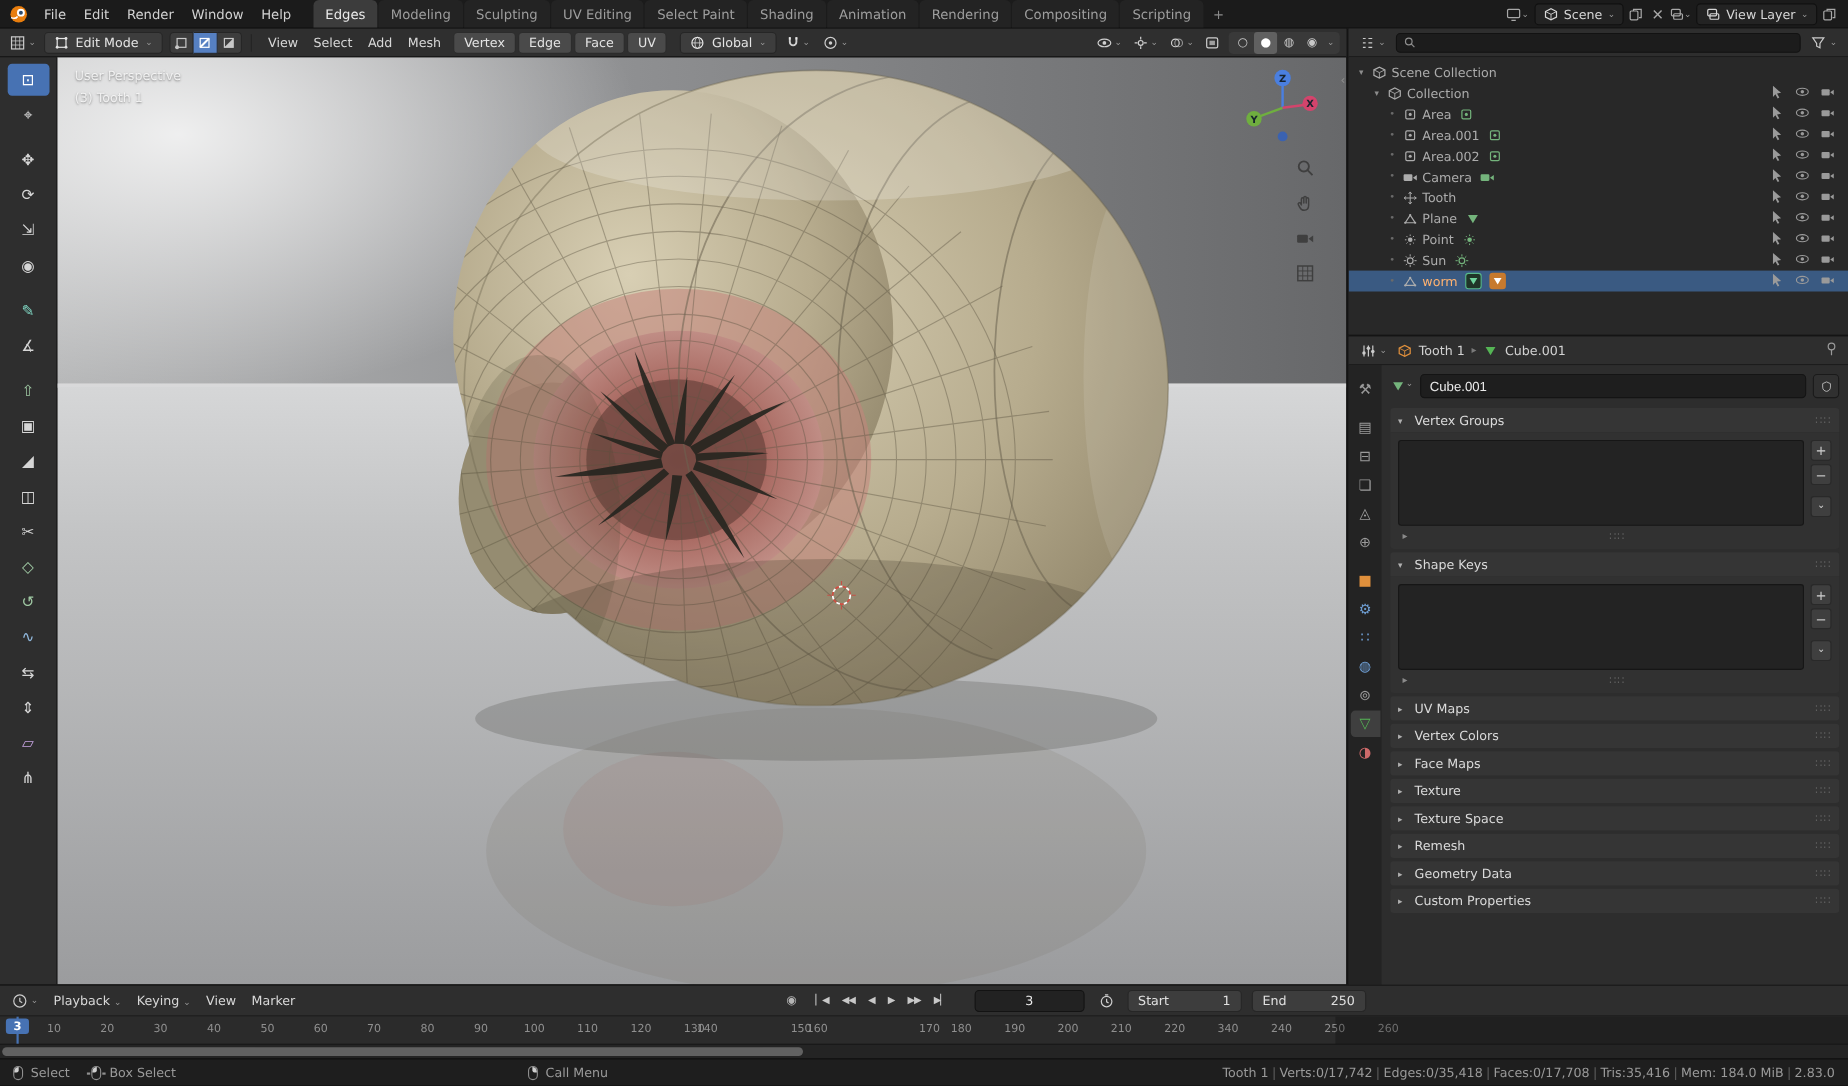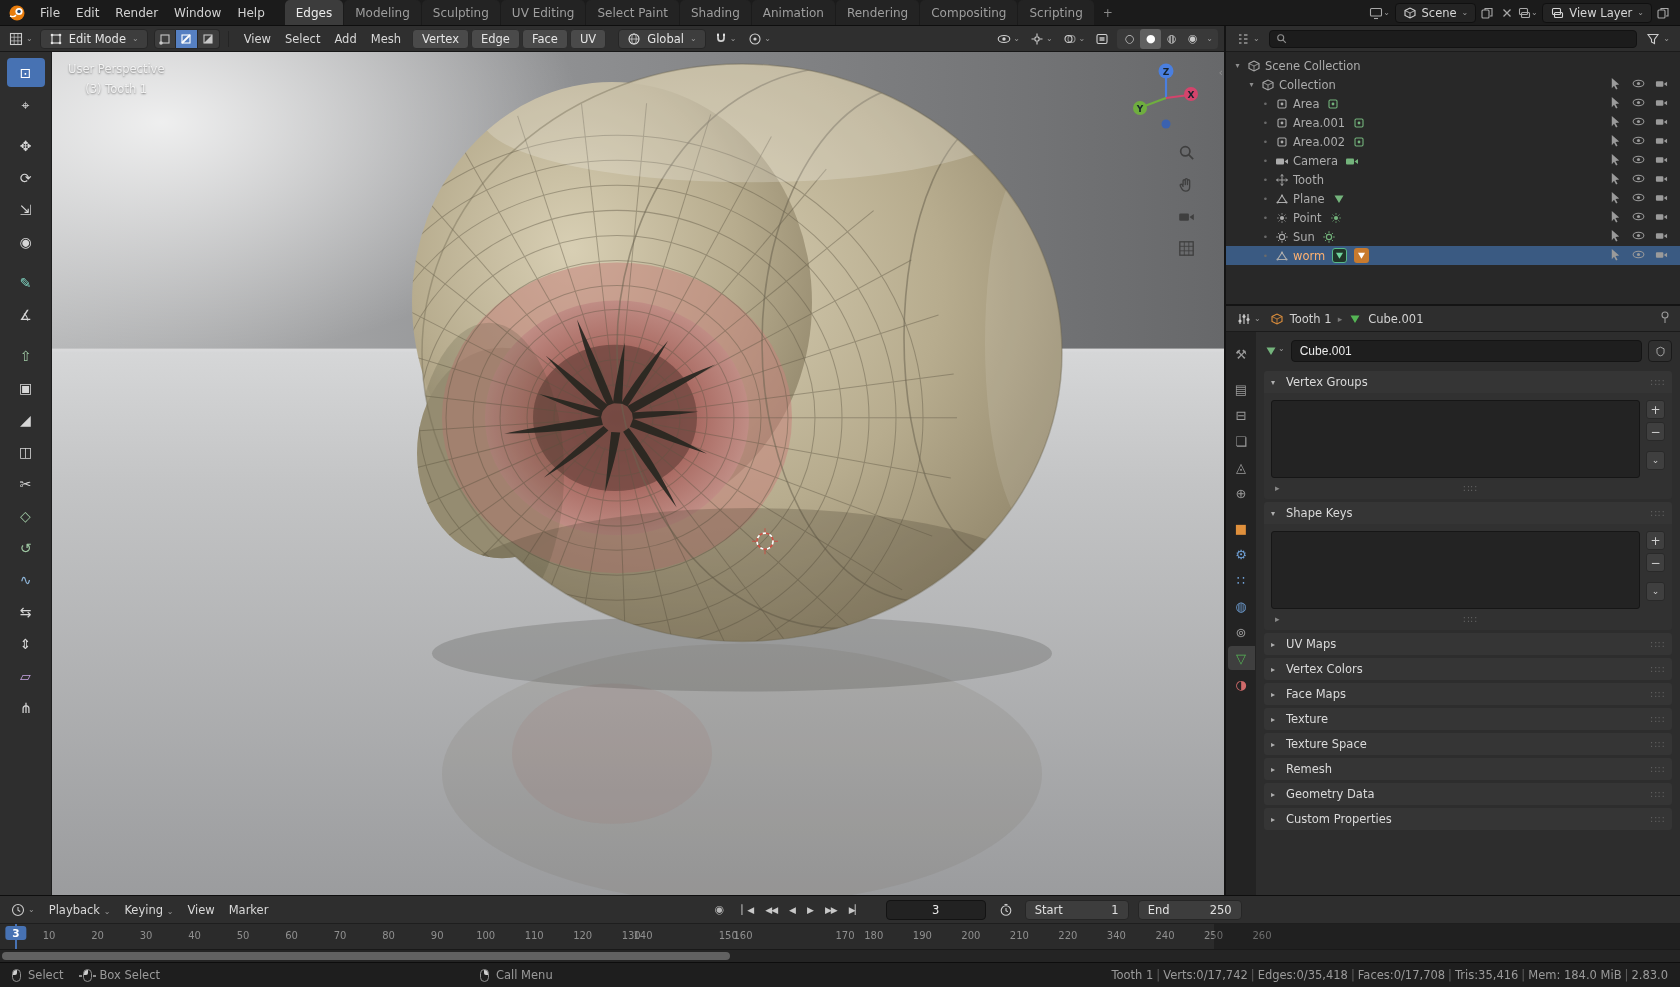--- a/index.html
+++ b/index.html
@@ -40,21 +40,21 @@
   .shmode { width:21px; height:20px; color:#c9c9c9; background:transparent; border:none; font-size:11px; display:flex; align-items:center; justify-content:center; }
   .shmode.active { background:#606060; border-radius:3px; color:#fff; }
 
   .vp-body { flex:1; display:flex; position:relative; overflow:hidden; }
   .toolbar { width:52px; background:#2e2e2e; border-right:1px solid #1d1d1d; display:flex; flex-direction:column; align-items:center; padding-top:6px; gap:3px; flex:none; z-index:3; }
   .tool { width:38px; height:29px; border-radius:4px; background:transparent; border:none; color:#d6d6d6; font-size:14px; line-height:1; }
   .tool.gap { margin-top:9px; }
   .tool.active { background:#4772b3; color:#fff; }
   .canvas { flex:1; position:relative; }
   .scene { position:absolute; inset:0; width:100%; height:100%; }
-  .vp-text { position:absolute; left:16px; top:8px; color:rgba(255,255,255,.78); font-size:11.5px; line-height:1.7; text-shadow:0 1px 2px rgba(0,0,0,.45); z-index:2;text-align:center; }
+  .vp-text { position:absolute; left:16px; top:8px; color:rgba(255,255,255,.78); font-size:11.5px; line-height:1.7; text-shadow:0 1px 2px rgba(0,0,0,.45); z-index:2; }
   .nav-gizmo { position:absolute; right:20px; top:6px; width:76px; height:76px; z-index:2; }
   .gt { font-size:9px; fill:#16232e; text-anchor:middle; font-weight:bold; }
   .nav-col { position:absolute; right:26px; top:88px; display:flex; flex-direction:column; gap:8px; z-index:2; }
   .navbtn { width:24px; height:24px; border:none; background:transparent; color:#3f3f3f; display:flex; align-items:center; justify-content:center; }
   .navbtn .ic { width:17px; height:17px; }
   .region-chevron { position:absolute; right:1px; top:14px; color:#8d8d8d; font-size:11px; z-index:2; }
 
   
   .rightcol { flex:1; display:flex; flex-direction:column; background:#282828; border-left:2px solid #141414; }
   .outliner { height:280px; display:flex; flex-direction:column; border-bottom:2px solid #141414; flex:none; }

